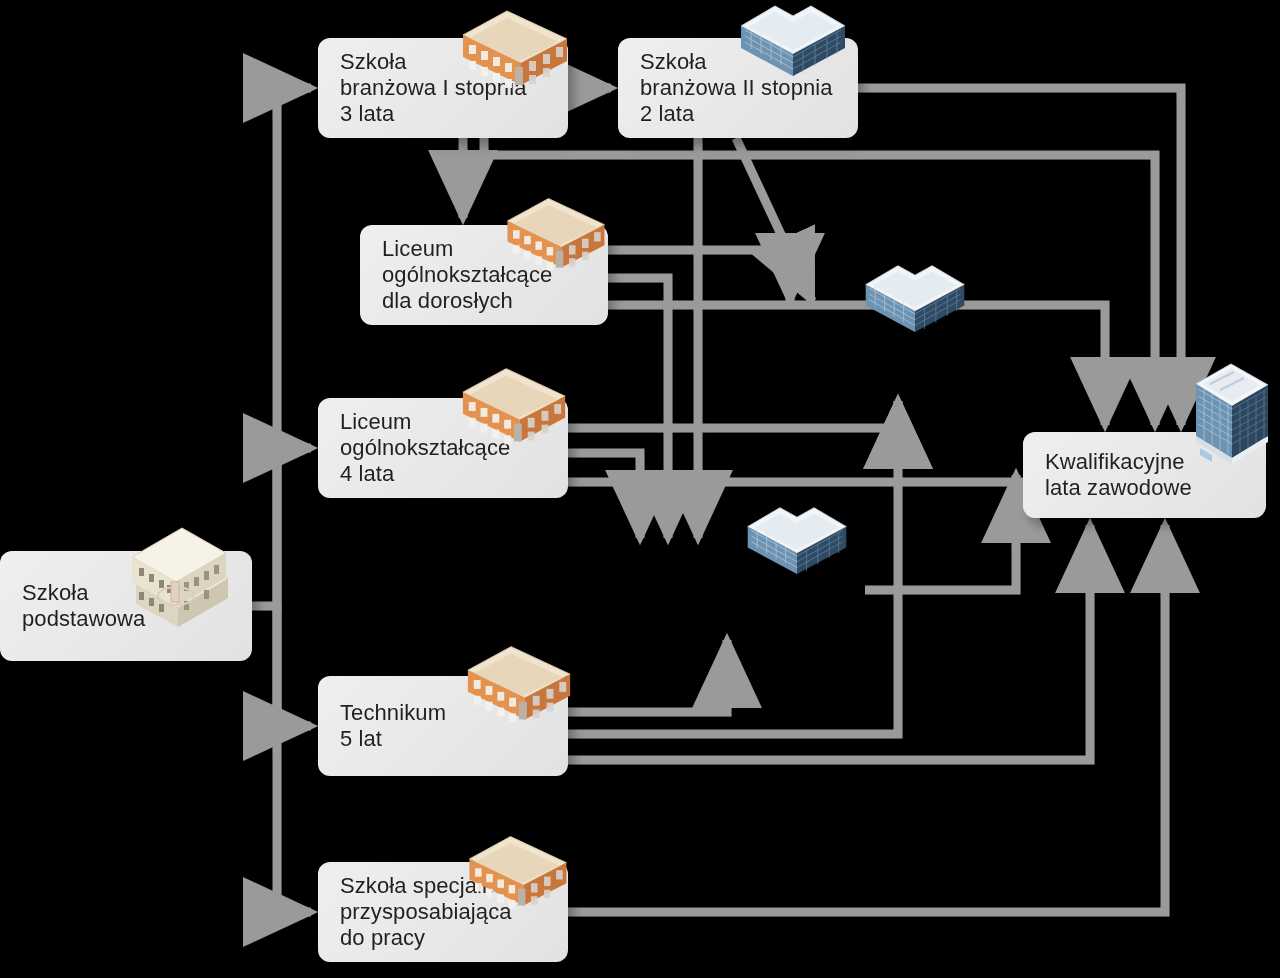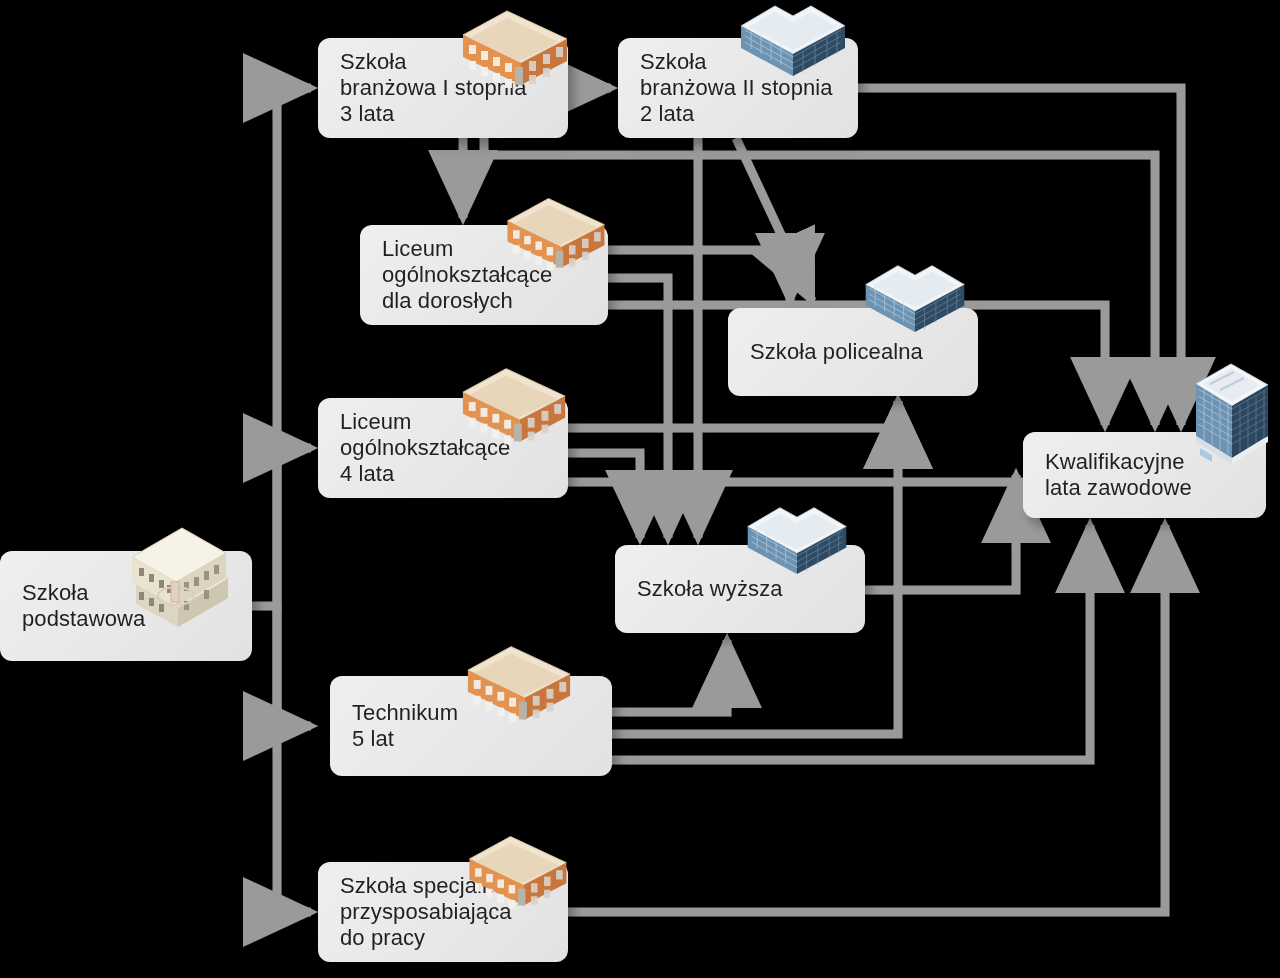--- a/index.html
+++ b/index.html
@@ -227,21 +227,21 @@
         <rect x="74" y="56" width="7" height="10"></rect>
           <rect x="88" y="49" width="7" height="10"></rect>
         <rect x="101" y="42" width="7" height="10"></rect>
         <rect x="74" y="70" width="7" height="9"></rect>
           <rect x="88" y="63" width="7" height="9"></rect>
       </g>
       <rect x="60" y="62" width="8" height="18" fill="#b8b2a8"></rect>
     </svg>
   </div>
 
-  <div class="node two" style="left:330px;top:676px;width:282px;height:100px;">
+  <div class="node two" style="left:318px;top:676px;width:250px;height:100px;">
     <span class="lbl">Technikum
 5 lat</span>
   </div>
   <div class="bldg" style="left:460px;top:640px;">
     <svg width="116" height="88" viewBox="0 0 118 88">
       <path d="M8,30 L52,6 L112,34 L66,58 Z" fill="#f1e4cf" stroke="#d9c6a8" stroke-width="1"></path>
       <path d="M14,33 L52,13 L104,37 L64,56 Z" fill="#e8d6ba"></path>
       <path d="M8,30 L8,52 L66,80 L66,58 Z" fill="#e4924f"></path>
       <path d="M66,58 L66,80 L112,56 L112,34 Z" fill="#c9763c"></path>
       <g fill="#f5f2ee" opacity=".92">
@@ -290,23 +290,20 @@
         <rect x="74" y="56" width="7" height="10"></rect>
           <rect x="88" y="49" width="7" height="10"></rect>
         <rect x="101" y="42" width="7" height="10"></rect>
         <rect x="74" y="70" width="7" height="9"></rect>
           <rect x="88" y="63" width="7" height="9"></rect>
       </g>
       <rect x="60" y="62" width="8" height="18" fill="#b8b2a8"></rect>
     </svg>
   </div>
 
-  <div class="node one" style="left:728px;top:308px;width:250px;height:88px;">
-    <span class="lbl">Szkoła policealna</span>
-  </div>
   <div class="bldg" style="left:860px;top:258px;">
     <svg width="110" height="78" viewBox="0 0 116 78">
       <path d="M6,26 L40,6 L58,16 L76,6 L110,26 L58,54 Z" fill="#f2f5f7" stroke="#c9d4dc" stroke-width="1"></path>
       <path d="M14,27 L40,12 L58,22 L76,12 L102,27 L58,50 Z" fill="#e5ecf1"></path>
       <path d="M6,26 L6,48 L58,76 L58,54 Z" fill="#6d93b3"></path>
       <path d="M58,54 L58,76 L110,48 L110,26 Z" fill="#2f4a63"></path>
       <g stroke="#cfe0ec" stroke-width="1" opacity=".55">
         <path d="M10,30 L58,57"></path>
           <path d="M10,36 L58,63"></path>
           <path d="M10,42 L58,69"></path>
@@ -320,23 +317,20 @@
           <path d="M58,63 L106,36"></path>
           <path d="M58,69 L106,42"></path>
         <path d="M68,51 L68,73"></path>
           <path d="M80,44 L80,66"></path>
           <path d="M92,37 L92,59"></path>
           <path d="M102,32 L102,54"></path>
       </g>
     </svg>
   </div>
 
-  <div class="node one" style="left:615px;top:545px;width:250px;height:88px;">
-    <span class="lbl">Szkoła wyższa</span>
-  </div>
   <div class="bldg" style="left:742px;top:500px;">
     <svg width="110" height="78" viewBox="0 0 116 78">
       <path d="M6,26 L40,6 L58,16 L76,6 L110,26 L58,54 Z" fill="#f2f5f7" stroke="#c9d4dc" stroke-width="1"></path>
       <path d="M14,27 L40,12 L58,22 L76,12 L102,27 L58,50 Z" fill="#e5ecf1"></path>
       <path d="M6,26 L6,48 L58,76 L58,54 Z" fill="#6d93b3"></path>
       <path d="M58,54 L58,76 L110,48 L110,26 Z" fill="#2f4a63"></path>
       <g stroke="#cfe0ec" stroke-width="1" opacity=".55">
         <path d="M10,30 L58,57"></path>
           <path d="M10,36 L58,63"></path>
           <path d="M10,42 L58,69"></path>

